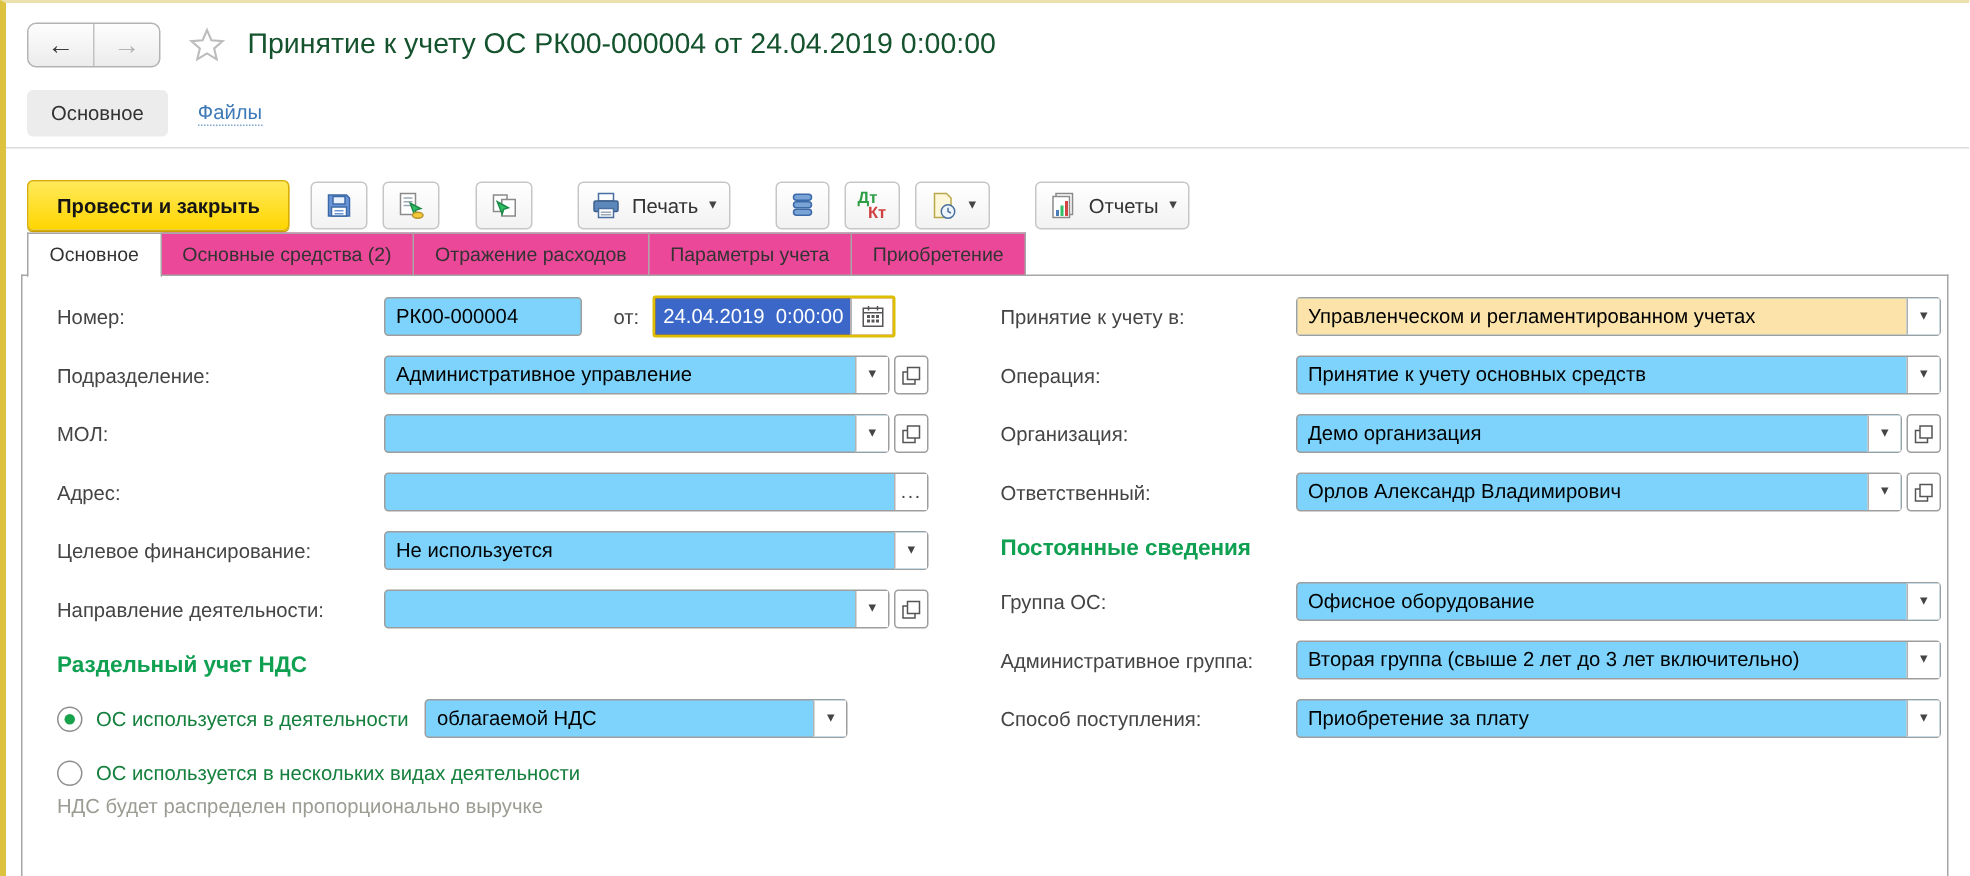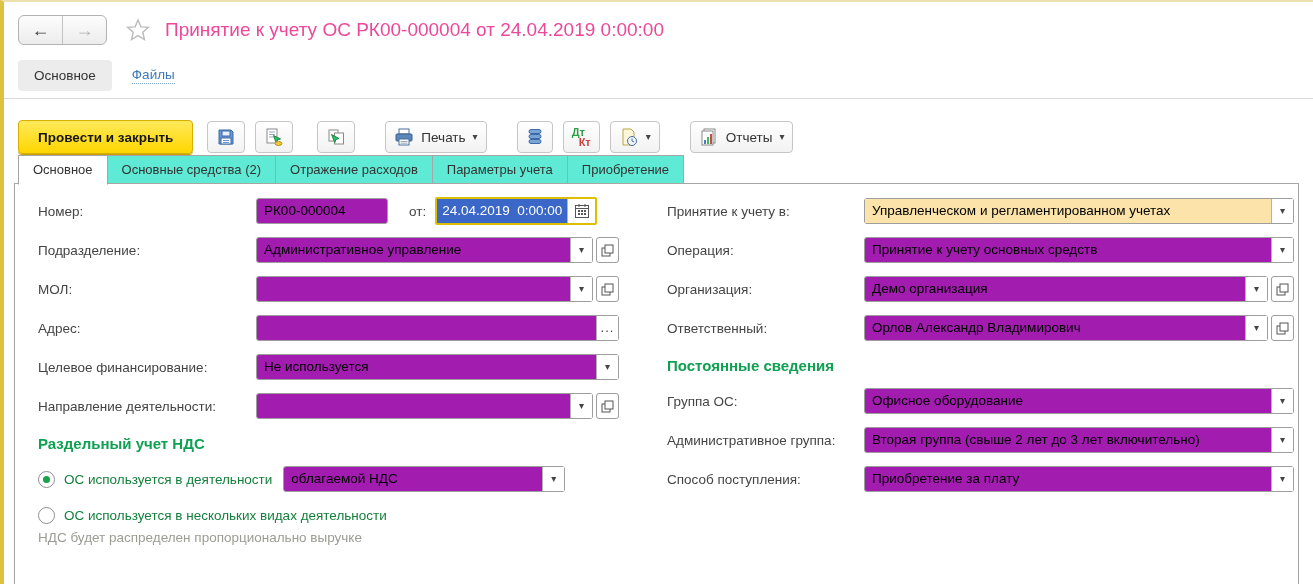--- a/index.html
+++ b/index.html
@@ -9,21 +9,21 @@
     border-left:4px solid #dcc23e; border-top:2px solid #ece0ae;
     font-family:"Liberation Sans", sans-serif; color:#000;
   }
   
   .header{position:absolute;top:6px;left:14px;right:0;height:44px;display:flex;align-items:center;}
   .navpair{display:flex;border:1px solid #b3b3b3;border-radius:6px;overflow:hidden;background:linear-gradient(#fdfdfd,#ececec);}
   .navbtn{width:43px;height:28px;display:flex;align-items:center;justify-content:center;font-size:18px;cursor:pointer;}
   .navbtn.back{color:#3c3c3c;border-right:1px solid #c2c2c2;}
   .navbtn.fwd{color:#b3b3b3;}
   .star{margin-left:18px;display:flex;align-items:center;}
-  .title{margin-left:14px;font-size:19px;color:#ec4899;white-space:nowrap;}
+  .title{margin-left:14px;font-size:19px;color:#14532d;white-space:nowrap;}
   
   .secnav{position:absolute;top:54px;left:14px;right:0;height:38px;display:flex;align-items:center;gap:20px;}
   .secnav .current{background:#ececec;border-radius:4px;padding:8px 16px;font-size:13.5px;color:#333;}
   .secnav .link{color:#3e79b8;font-size:13.5px;border-bottom:1px dotted #7da6cd;padding-bottom:1px;cursor:pointer;}
   .sep{position:absolute;top:96px;left:0;right:0;height:1px;background:#dcdcdc;}
   
   .toolbar{position:absolute;top:118px;left:14px;height:34px;display:flex;align-items:center;}
   .btn-primary{
     height:32px;padding:0 19px;border:1px solid #d9ae00;border-radius:4px;
     background:linear-gradient(#ffe95a,#ffd600);font-weight:bold;font-size:13.5px;color:#151515;
@@ -35,39 +35,39 @@
     display:flex;align-items:center;justify-content:center;gap:7px;font-size:13.5px;color:#333;cursor:pointer;
   }
   .dd-arrow{font-size:10px;color:#444;line-height:1;}
   .ml14{margin-left:14px}.ml10{margin-left:10px}.ml24{margin-left:24px}.ml30{margin-left:30px}
   .dtkt{display:flex;flex-direction:column;align-items:flex-start;font-size:11px;font-weight:bold;line-height:10px;}
   .dtkt .dt{color:#2e9e46;}
   .dtkt .kt{color:#cf4040;margin-left:7px;}
   
   .tabs{position:absolute;left:14px;top:153px;display:flex;z-index:3;}
   .tab{
-    font-size:13px;color:#333;padding:6px 14px;background:#5eead4;
+    font-size:13px;color:#333;padding:6px 14px;background:#ec4899;
     border:1px solid #a6a6a6;border-left:none;cursor:pointer;white-space:nowrap;
   }
   .tab:first-child{border-left:1px solid #a6a6a6;}
   .tab.active{background:#fff;border-bottom:1px solid #fff;margin-bottom:-1px;position:relative;}
   
   .groupbox{
     position:absolute;left:10px;right:14px;top:181px;bottom:-1px;
     border:1px solid #a6a6a6;border-bottom:none;background:#fff;
     display:grid;grid-template-columns:596px 1fr;box-sizing:border-box;
     padding:13px 4px 0 8px;z-index:2;
   }
   .col{min-width:0;margin-left:15px;}
   .col.right{padding-left:33px;}
   .row{display:flex;align-items:center;height:28px;margin-bottom:11px;}
   .lbl{font-size:13.5px;color:#444;flex-shrink:0;}
   .col.left  .lbl{width:218px;}
   .col.right .lbl{width:197px;}
-  .fld{display:flex;align-items:stretch;height:26px;border:1px solid #9e9e9e;border-radius:3px;background:#a21caf;box-sizing:border-box;}
+  .fld{display:flex;align-items:stretch;height:26px;border:1px solid #9e9e9e;border-radius:3px;background:#7dd3fc;box-sizing:border-box;}
   .fld .txt{flex:1;min-width:0;padding:0 7px;font-size:13.5px;color:#000;line-height:24px;white-space:nowrap;overflow:hidden;}
   .fld .seg{width:21px;border-left:1px solid #b2b2b2;display:flex;align-items:center;justify-content:center;flex-shrink:0;background:#fff;}
   .fld.hl .txt{background:#fbe3a9;}
   .openbtn{width:23px;height:26px;margin-left:3px;border:1px solid #9e9e9e;border-radius:3px;background:#fff;display:flex;align-items:center;justify-content:center;cursor:pointer;flex-shrink:0;box-sizing:border-box;}
   .w-number{width:132px;}
   .w-left{width:347px;}
   .w-leftwide{width:371px;}
   .w-radio{width:282px;}
   .flex1{flex:1;min-width:0;}
   .otlbl{margin-left:21px;margin-right:9px;}

